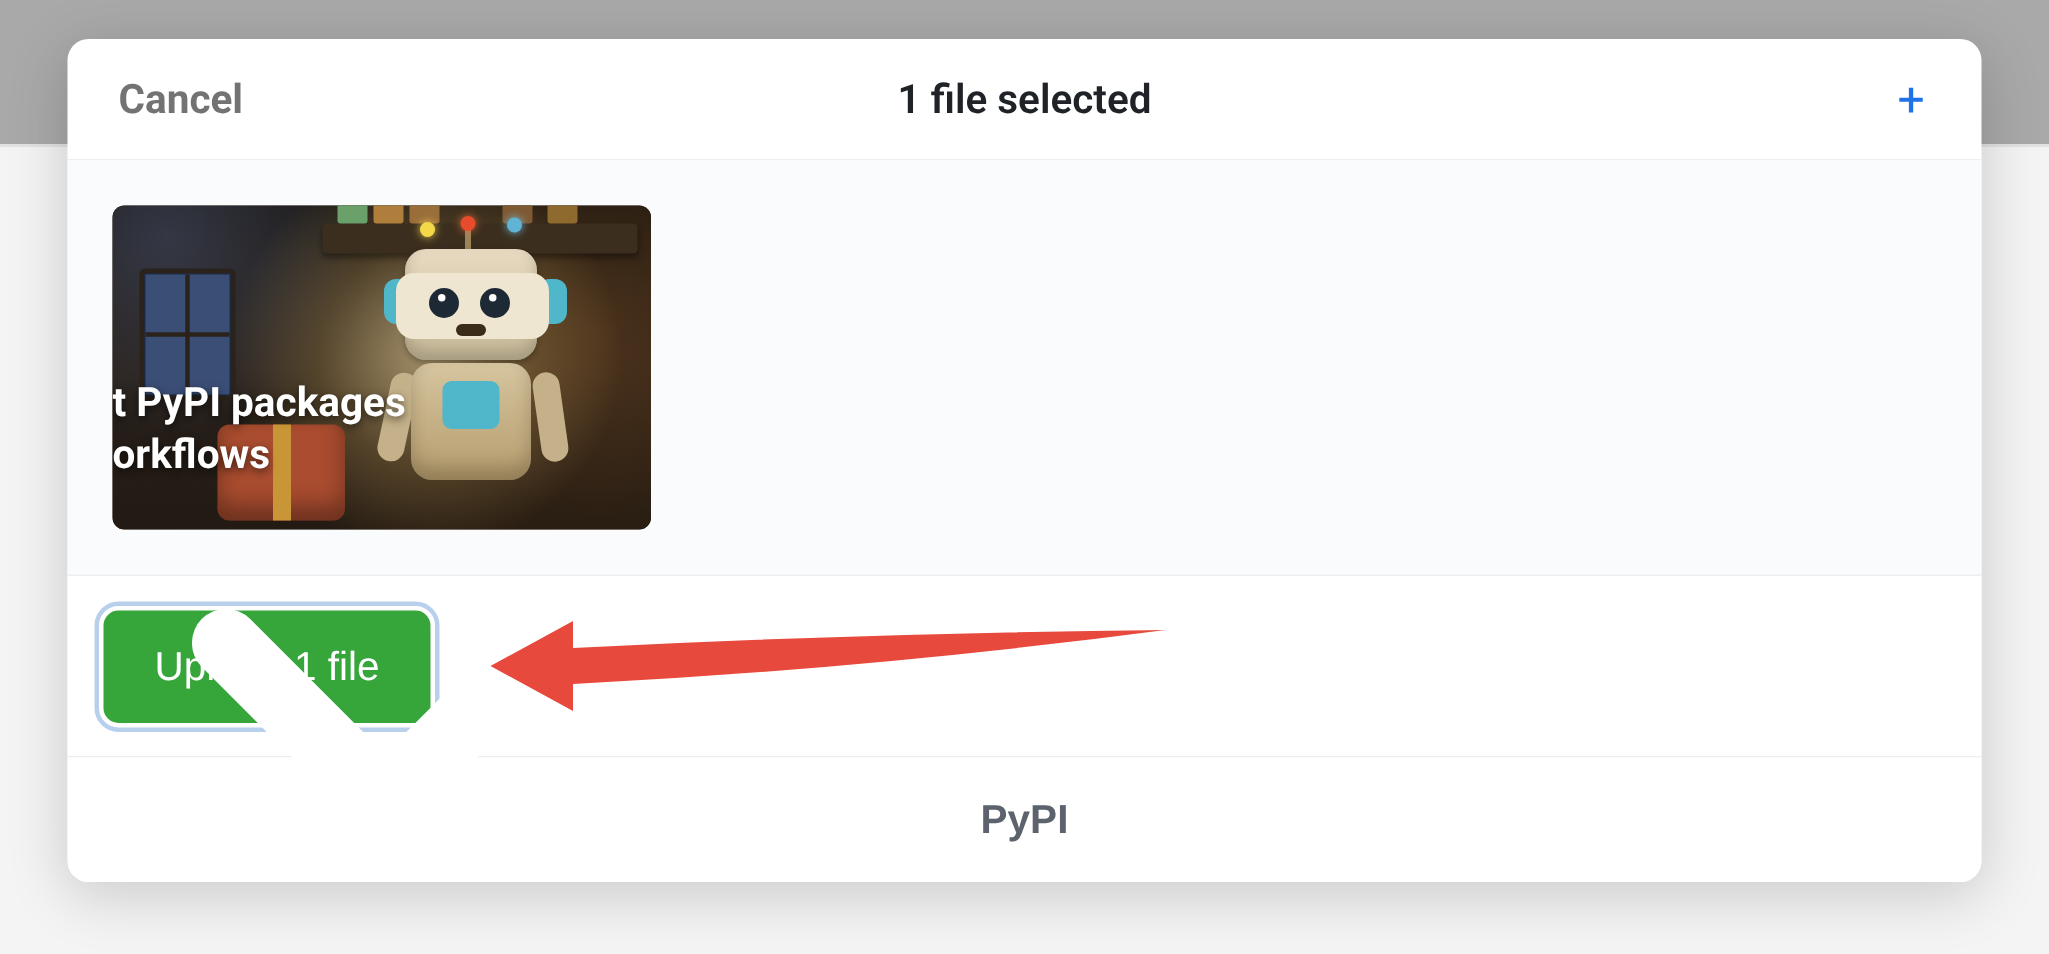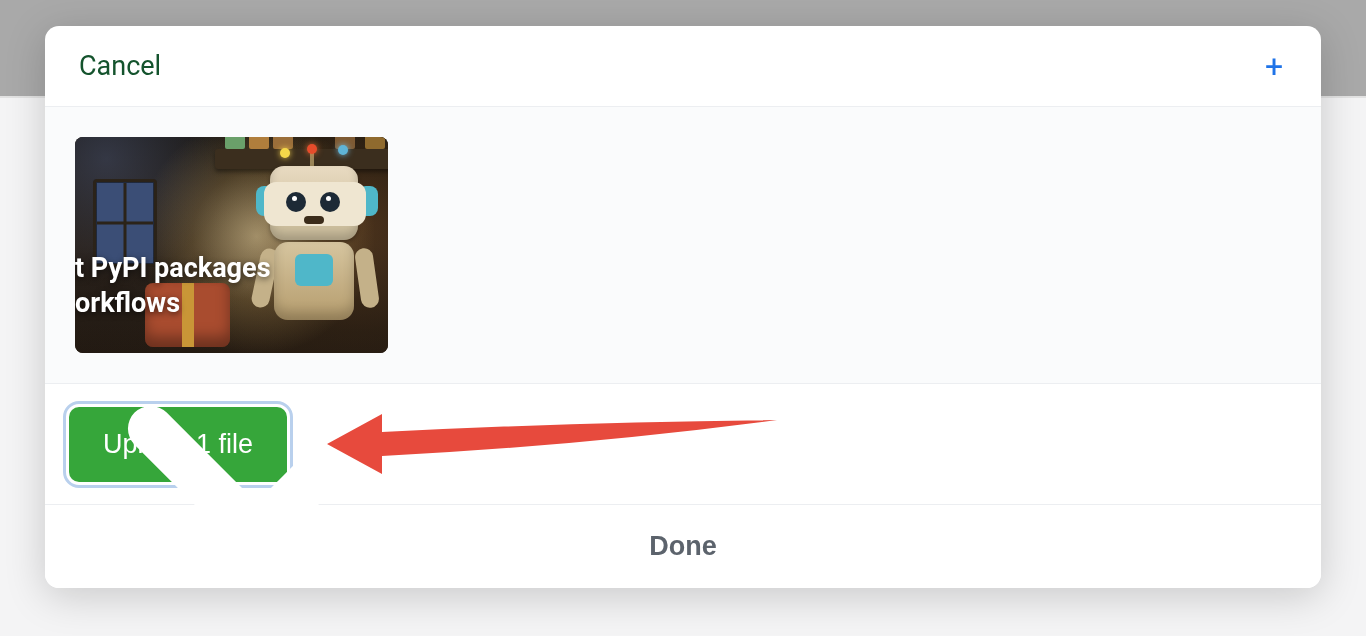--- a/index.html
+++ b/index.html
@@ -32,23 +32,23 @@
       overflow: hidden;
     }
     .modal-header {
       display: flex;
       align-items: center;
       justify-content: space-between;
       padding: 24px 34px;
       border-bottom: 1px solid #eceef1;
     }
     .cancel-link {
-      color: #14532d;
-      font-size: 27px;
-      font-weight: 400;
+      color: #737373;
+      font-size: 27px;
+      font-weight: 700;
       cursor: pointer;
     }
     .header-title {
       color: #1f2328;
       font-size: 27px;
       font-weight: 600;
       position: absolute;
       left: 50%;
       transform: translateX(-50%);
     }
@@ -75,21 +75,21 @@
       border-bottom: 1px solid #eceef1;
     }
     .thumb-wrap {
       position: relative;
       width: 363px;
       height: 216px;
       border-radius: 8px;
       overflow: visible;
     }
     .thumb {
-      width: 313px;
+      width: 359px;
       height: 216px;
       border-radius: 8px;
       overflow: hidden;
       position: relative;
       background: #2a2118;
     }
     .thumb .bg-layer1 {
       position: absolute;
       inset: 0;
       background:
@@ -309,20 +309,21 @@
 </head>
 <body>
 
 <div class="backdrop-strip"></div>
 <div class="backdrop-lower"></div>
 
 <div class="modal">
 
   <div class="modal-header">
     <span class="cancel-link">Cancel</span>
+    <span class="header-title">1 file selected</span>
     <span class="add-more">
       <span class="plus-icon">+</span>
     </span>
   </div>
 
   <div class="modal-body">
     <div class="thumb-wrap">
       <div class="thumb">
         <div class="bg-layer1"></div>
         <div class="window-left">
@@ -367,16 +368,16 @@
     <button class="upload-btn">Upload 1 file</button>
     <div class="arrow-annotation">
       <svg viewBox="0 0 470 80">
         <defs></defs>
         <path d="M 10 40 L 65 10 L 65 28 Q 260 18 460 16 Q 262 42 65 52 L 65 70 Z" fill="#e74a3d"></path>
       </svg>
     </div>
   </div>
 
   <div class="modal-footer">
-    <button class="done-btn">Done</button>
+    <button class="done-btn">PyPI</button>
   </div>
 
 </div>
 
 </body></html>

